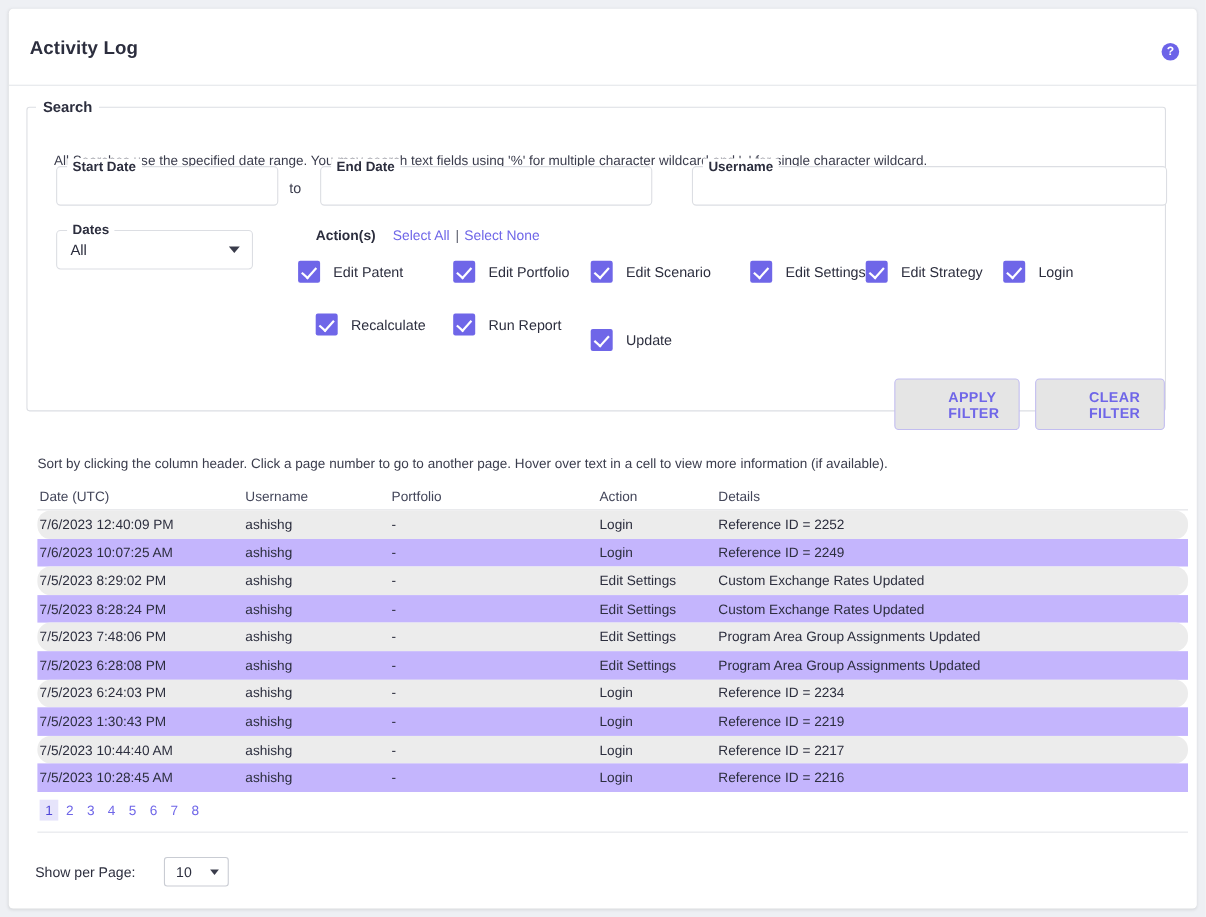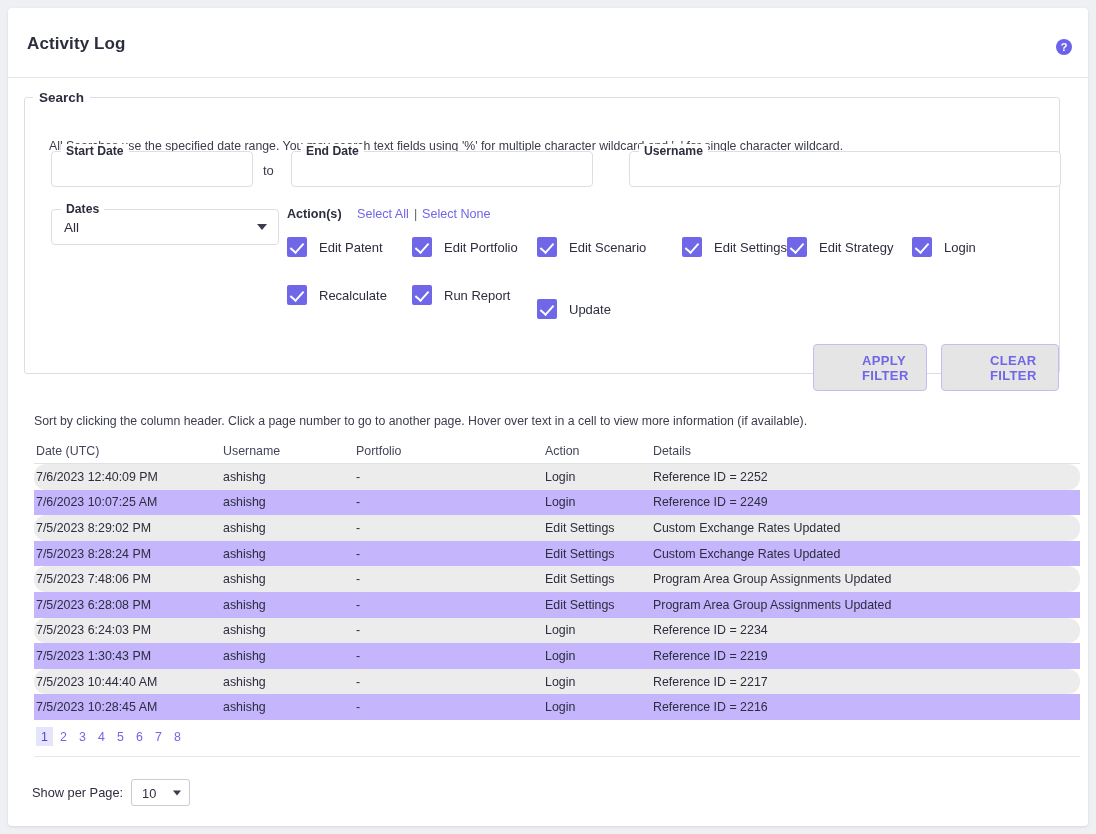--- a/index.html
+++ b/index.html
@@ -106,21 +106,21 @@
     width: 0; height: 0;
     border-left: 5px solid transparent;
     border-right: 5px solid transparent;
     border-top: 6px solid #3a3c4b;
   }
 
   #f-start { left: 26px;  top: 46px;  width: 202px; height: 36px; }
   #f-to    { position:absolute; left: 238px; top: 58px; font-size: 13px; color: #3b3d4d; }
   #f-end   { left: 266px; top: 46px;  width: 302px; height: 36px; }
   #f-user  { left: 604px; top: 46px;  width: 432px; height: 36px; }
-  #f-dates { left: 26px;  top: 104px; width: 228px; height: 36px; }
+  #f-dates { left: 26px;  top: 104px; width: 179px; height: 36px; }
 
   
   .actions-label {
     position: absolute; left: 262px; top: 102px;
     font-size: 12.6px; font-weight: bold; color: #2c2e3e;
   }
   .link {
     position: absolute; top: 102px;
     font-size: 12.6px; color: #6f66e8;
     cursor: pointer;
@@ -245,21 +245,21 @@
   .divider {
     position: absolute;
     left: 26px; top: 748px;
     width: 1046px; height: 1px;
     background: #e4e6ea;
   }
 
   .showper {
     position: absolute;
     left: 24px; top: 771px;
-    display: flex; align-items: center; gap: 8px;
+    display: flex; align-items: center; gap: 26px;
   }
   .showper .lbl {
     font-size: 12.8px;
     color: #2c2e3e;
   }
   .mini-select {
     position: relative;
     width: 59px; height: 27px;
     border: 1px solid #c9ccd3;
     border-radius: 3px;
@@ -318,21 +318,21 @@
         <span class="value">All</span>
         <span class="chevron"></span>
       </div>
 
       <div class="actions-label">Action(s)</div>
       <div class="link" id="lnk-all">Select All</div>
       <div class="link" id="lnk-pipe">|</div>
       <div class="link" id="lnk-none">Select None</div>
 
       <div class="cb-row" id="checkbox-area">
-          <div class="cb" style="left: 262px; top: 132px;">
+          <div class="cb" style="left: 246px; top: 132px;">
             <span class="box"></span>
             <span class="lbl">Edit Patent</span>
           </div>
           <div class="cb" style="left: 387px; top: 132px;">
             <span class="box"></span>
             <span class="lbl">Edit Portfolio</span>
           </div>
           <div class="cb" style="left: 512px; top: 132px;">
             <span class="box"></span>
             <span class="lbl">Edit Scenario</span>

